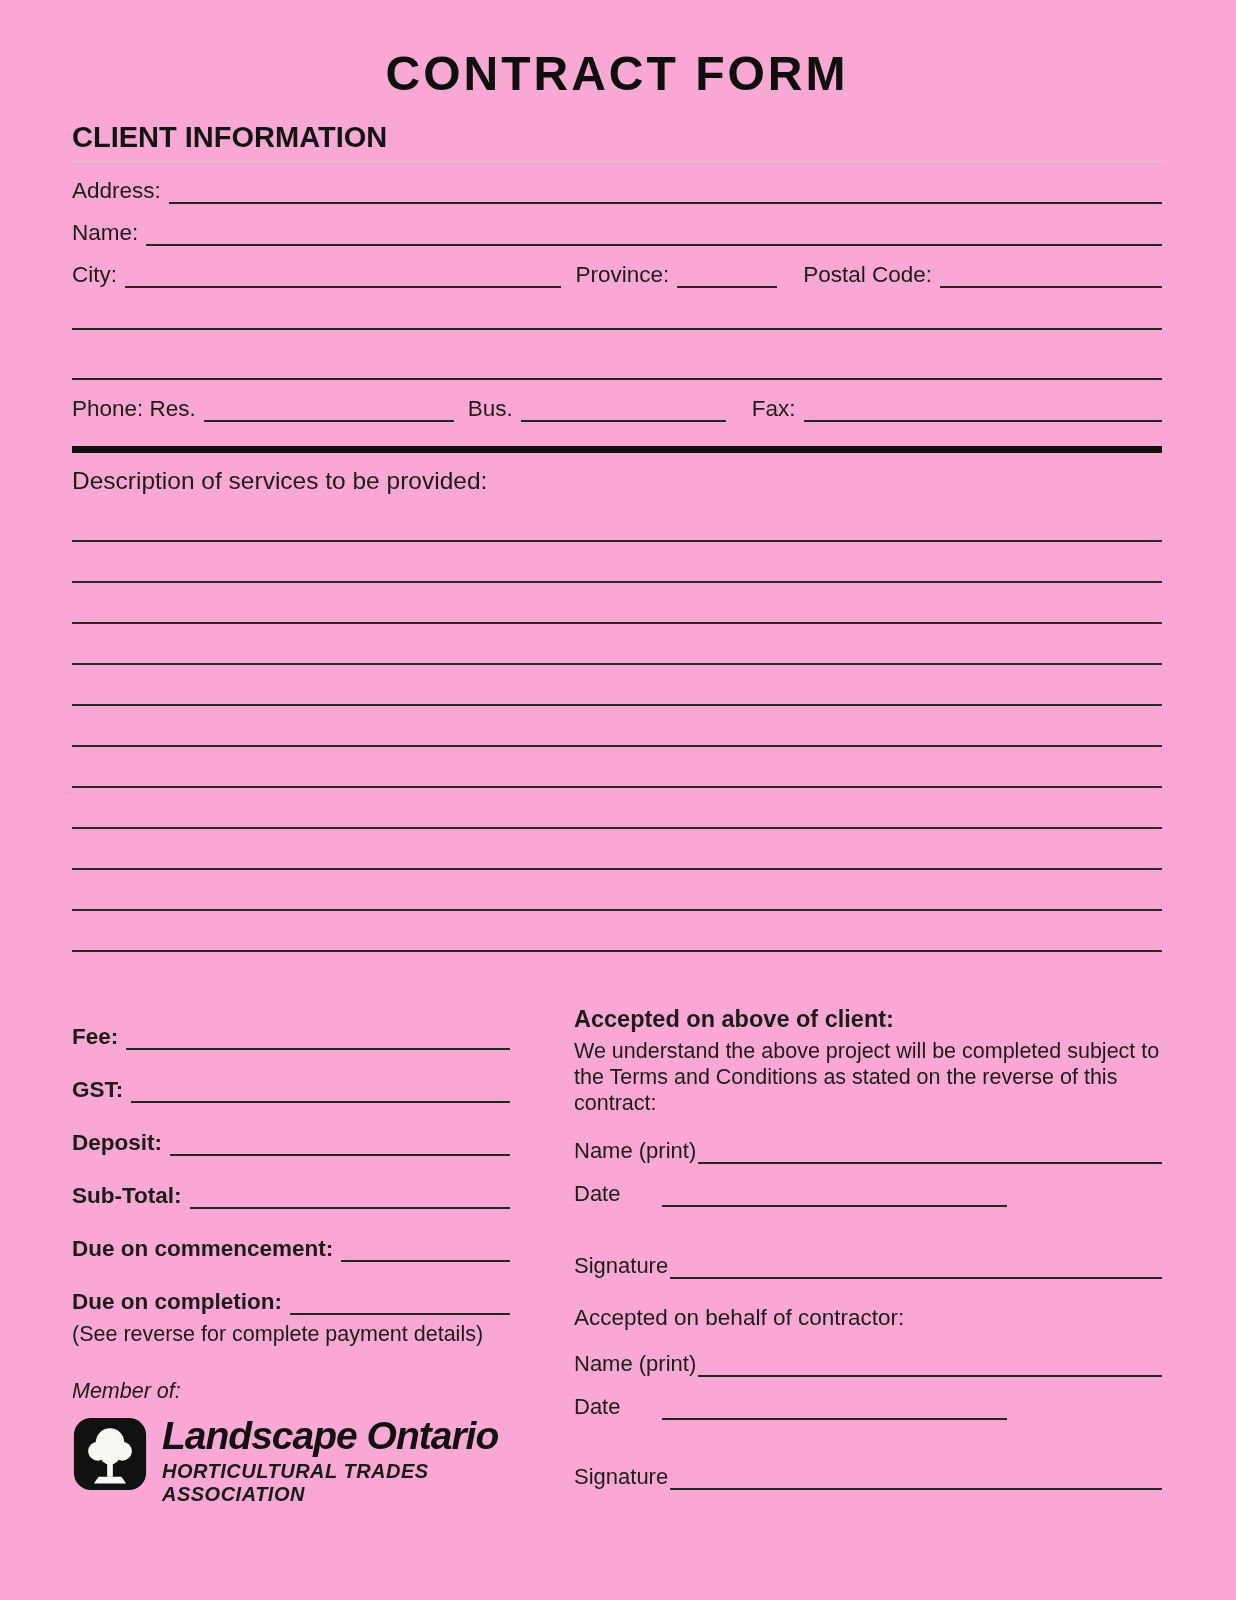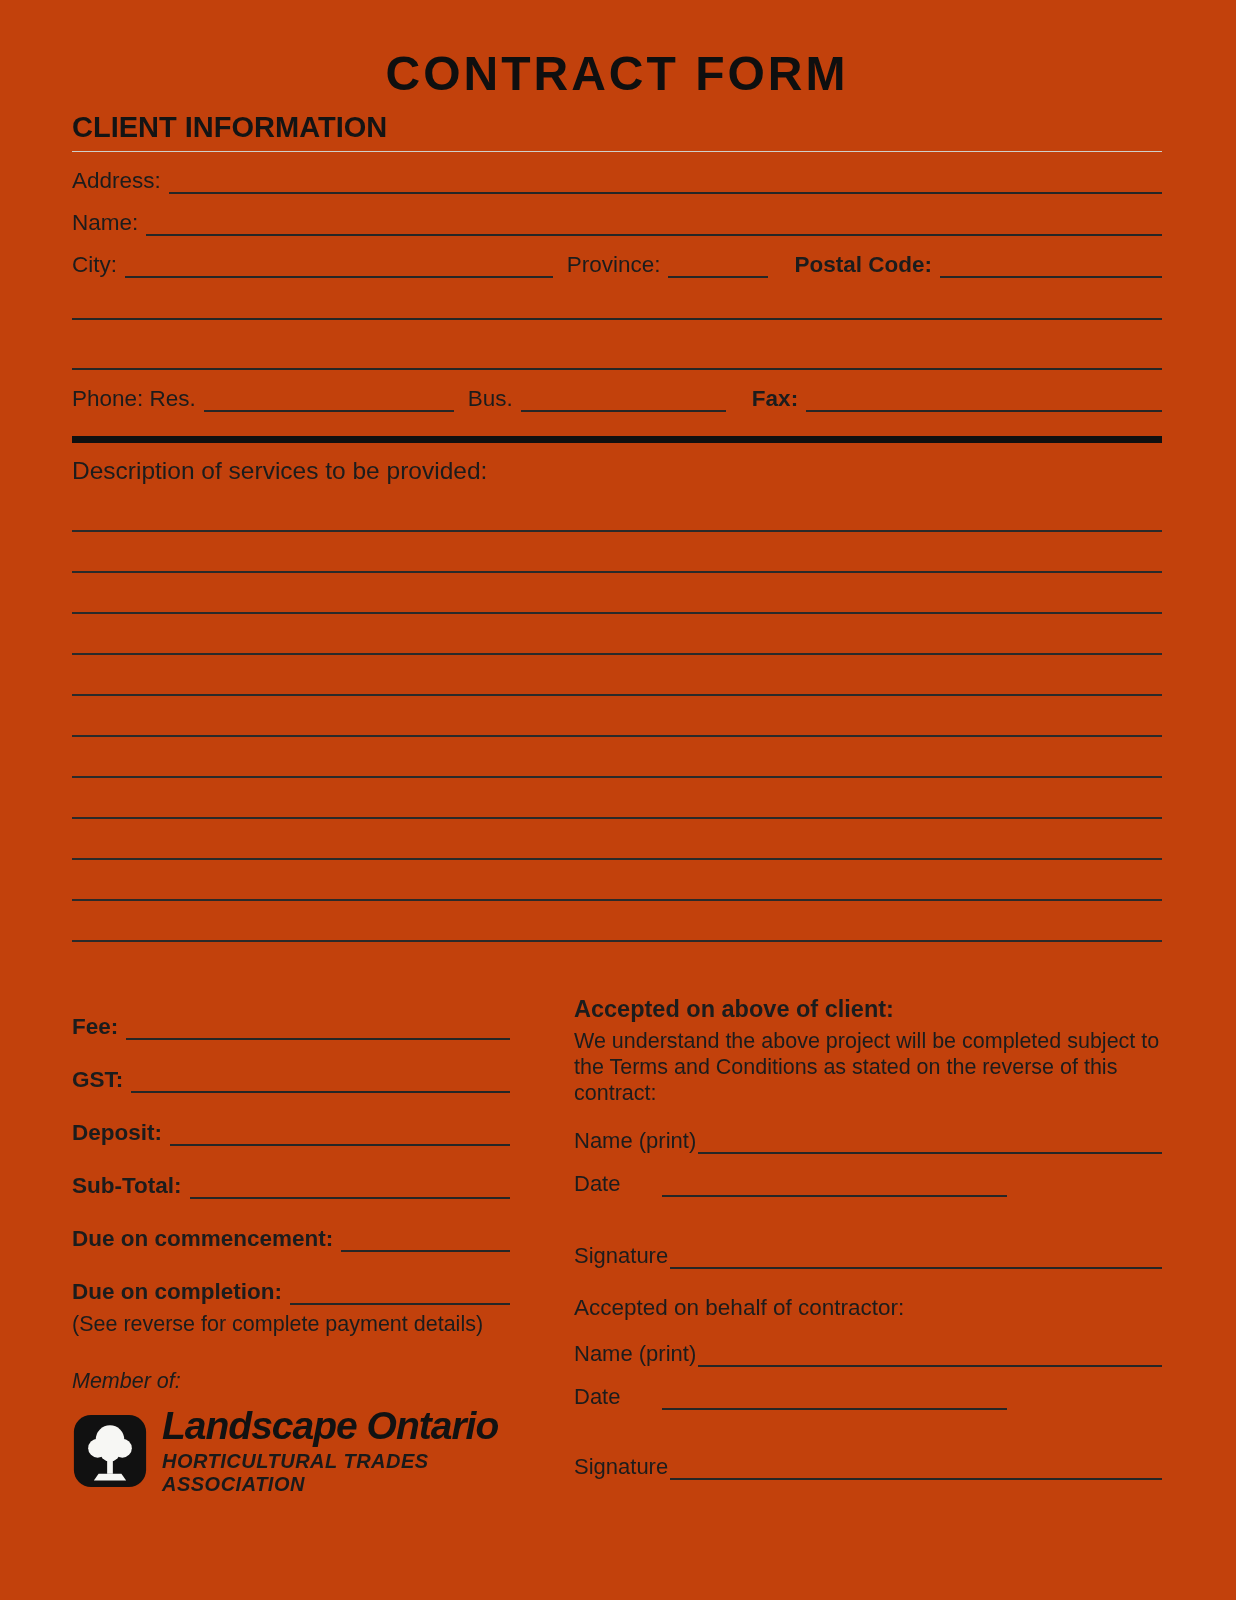--- a/index.html
+++ b/index.html
@@ -5,32 +5,32 @@
   * { margin: 0; padding: 0; box-sizing: border-box; }
   html, body { background: #ffffff; }
   body {
     width: 1236px; height: 1600px;
     font-family: "Liberation Sans", sans-serif;
     color: #1c1c1c;
     overflow: hidden;
   }
   .page {
     width: 1236px; height: 1600px;
-    background: #c2410c;
+    background: #f9a8d4;
     padding: 46px 74px 30px 72px;
   }
   .title {
     text-align: center;
     font-size: 48px;
     font-weight: bold;
     letter-spacing: 3px;
     color: #0f0f0f;
   }
   .section-heading {
-    margin-top: 10px;
+    margin-top: 20px;
     font-size: 29px;
     font-weight: bold;
     color: #141414;
     padding-bottom: 7px;
     border-bottom: 1px solid #cfcfc9;
   }
   .field-row {
     display: flex;
     align-items: flex-end;
     margin-top: 16px;
@@ -41,21 +41,21 @@
   .line {
     flex: 1;
     border-bottom: 2px solid #262626;
     height: 26px;
   }
   .line-province { flex: 0 0 100px; }
   .line-postal   { flex: 0 0 222px; }
   .line-res      { flex: 0 0 250px; }
   .line-bus      { flex: 0 0 205px; }
   .ml   { margin-left: 14px; }
-  .ml-lg{ margin-left: 26px; font-weight: bold; }
+  .ml-lg{ margin-left: 26px; }
   .blank-row { margin-top: 24px; }
   .thick-divider {
     margin-top: 24px;
     height: 7px;
     background: #101010;
   }
   .desc-heading {
     margin-top: 14px;
     font-size: 24.5px;
     font-weight: normal;
@@ -85,21 +85,20 @@
     font-weight: normal;
   }
   .member-of {
     margin-top: 32px;
     font-size: 21.5px;
     font-style: italic;
   }
   .logo-block {
     margin-top: 12px;
     display: flex;
-    align-items: center;
   }
   .logo-icon { width: 76px; height: 76px; flex: 0 0 76px; }
   .logo-text { margin-left: 14px; }
   .logo-name {
     font-size: 39px;
     font-weight: bold;
     font-style: italic;
     letter-spacing: -1px;
     color: #121212;
     line-height: 40px;

